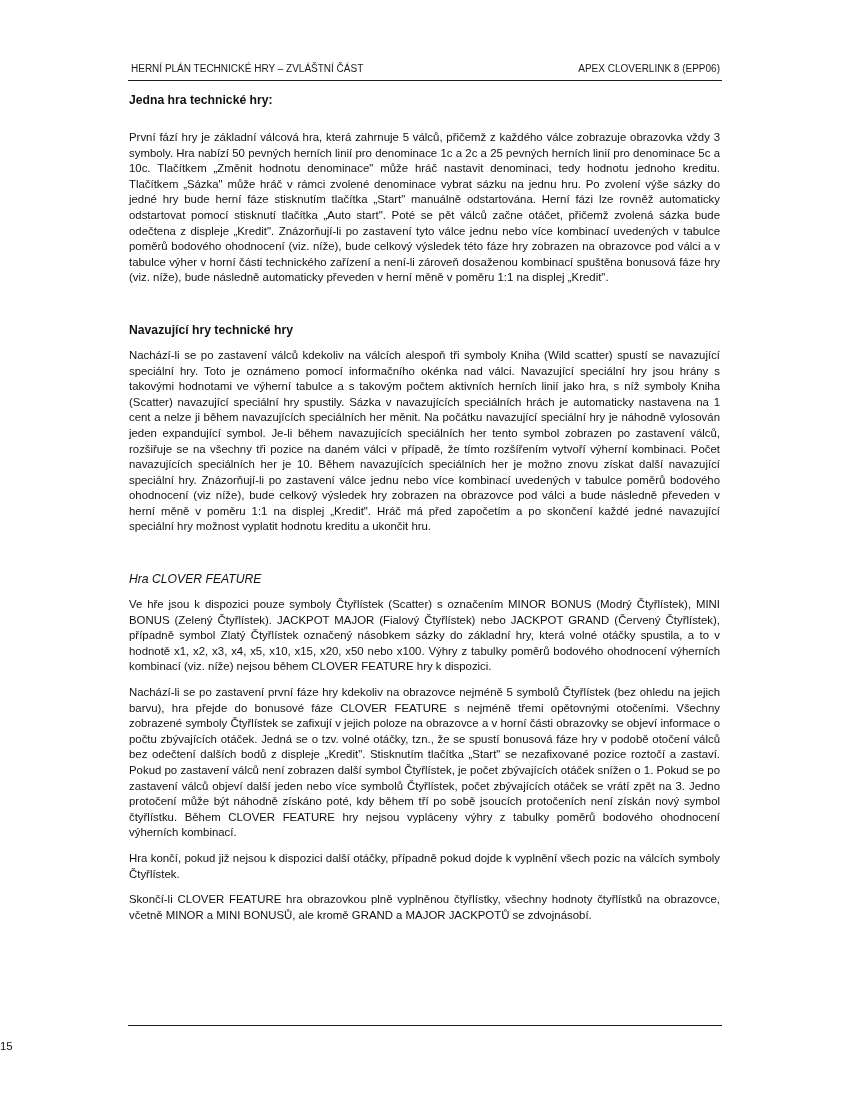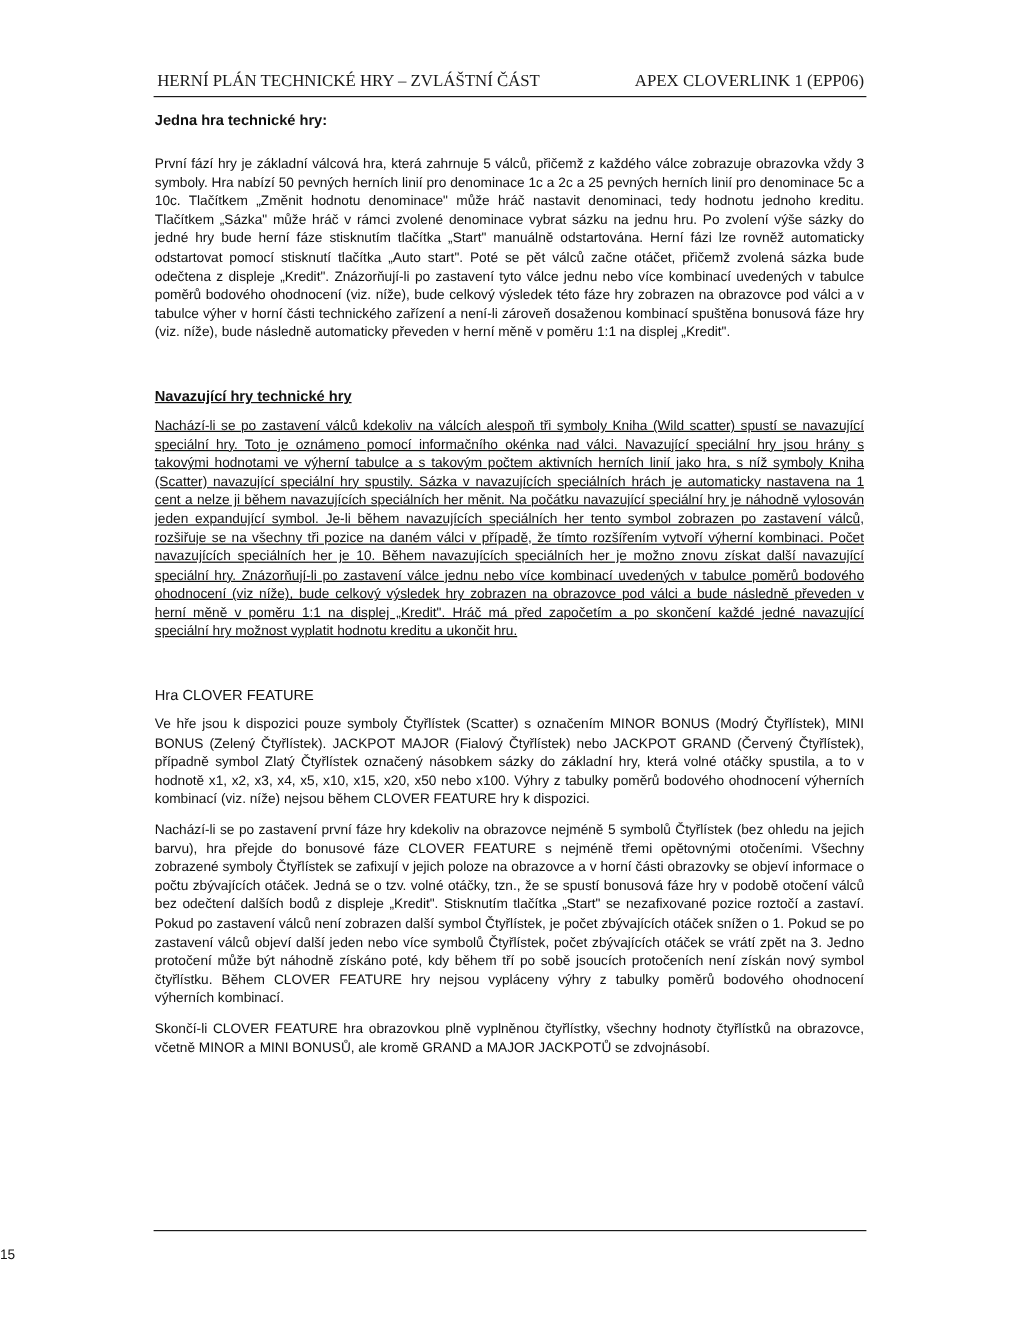--- a/index.html
+++ b/index.html
@@ -14,24 +14,23 @@
       overflow: hidden;
       font-family: "Liberation Sans", sans-serif;
       color: #111111;
     }
     .page-header {
       position: absolute;
       left: 128px;
       top: 62px;
       width: 594px;
       height: 14px;
-      font-size: 14px;
+      font-size: 10px;
       line-height: 14px;
       color: #1a1a1a;
-      font-family: Liberation Serif, serif;
     }
     .page-header .left { position: absolute; left: 3px; top: 0; }
     .page-header .right { position: absolute; right: 2px; top: 0; }
     .header-rule {
       position: absolute;
       left: 128px;
       top: 80px;
       width: 594px;
       height: 0;
       border-top: 1.3px solid #1a1a1a;
@@ -74,39 +73,40 @@
       text-align: left;
       font-size: 11.4px;
       line-height: 14px;
     }
   </style>
 </head>
 <body>
 
 <div class="page-header">
   <span class="left">HERNÍ PLÁN TECHNICKÉ HRY – ZVLÁŠTNÍ ČÁST</span>
-  <span class="right">APEX CLOVERLINK 1 (EPP06)</span>
+  <span class="right">APEX CLOVERLINK 8 (EPP06)</span>
 </div>
 <div class="header-rule"></div>
 
 <div class="content">
 
   <section>
     <h2 class="section-title" style="margin-bottom:22px;">Jedna hra technické hry:</h2>
     <p class="body">První fází hry je základní válcová hra, která zahrnuje 5 válců, přičemž z každého válce zobrazuje obrazovka vždy 3 symboly. Hra nabízí 50 pevných herních linií pro denominace 1c a 2c a 25 pevných herních linií pro denominace 5c a 10c. Tlačítkem „Změnit hodnotu denominace" může hráč nastavit denominaci, tedy hodnotu jednoho kreditu. Tlačítkem „Sázka" může hráč v rámci zvolené denominace vybrat sázku na jednu hru. Po zvolení výše sázky do jedné hry bude herní fáze stisknutím tlačítka „Start" manuálně odstartována. Herní fázi lze rovněž automaticky odstartovat pomocí stisknutí tlačítka „Auto start". Poté se pět válců začne otáčet, přičemž zvolená sázka bude odečtena z displeje „Kredit". Znázorňují-li po zastavení tyto válce jednu nebo více kombinací uvedených v tabulce poměrů bodového ohodnocení (viz. níže), bude celkový výsledek této fáze hry zobrazen na obrazovce pod válci a v tabulce výher v horní části technického zařízení a není-li zároveň dosaženou kombinací spuštěna bonusová fáze hry (viz. níže), bude následně automaticky převeden v herní měně v poměru 1:1 na displej „Kredit".</p>
   </section>
 
-  <section style="margin-top:36px;text-decoration:underline;">
+  <section style="margin-top:36px;">
     <h2 class="section-title" style="margin-bottom:10px;">Navazující hry technické hry</h2>
     <p class="body">Nachází-li se po zastavení válců kdekoliv na válcích alespoň tři symboly Kniha (Wild scatter) spustí se navazující speciální hry. Toto je oznámeno pomocí informačního okénka nad válci. Navazující speciální hry jsou hrány s takovými hodnotami ve výherní tabulce a s takovým počtem aktivních herních linií jako hra, s níž symboly Kniha (Scatter) navazující speciální hry spustily. Sázka v navazujících speciálních hrách je automaticky nastavena na 1 cent a nelze ji během navazujících speciálních her měnit. Na počátku navazující speciální hry je náhodně vylosován jeden expandující symbol. Je-li během navazujících speciálních her tento symbol zobrazen po zastavení válců, rozšiřuje se na všechny tři pozice na daném válci v případě, že tímto rozšířením vytvoří výherní kombinaci. Počet navazujících speciálních her je 10. Během navazujících speciálních her je možno znovu získat další navazující speciální hry. Znázorňují-li po zastavení válce jednu nebo více kombinací uvedených v tabulce poměrů bodového ohodnocení (viz níže), bude celkový výsledek hry zobrazen na obrazovce pod válci a bude následně převeden v herní měně v poměru 1:1 na displej „Kredit". Hráč má před započetím a po skončení každé jedné navazující speciální hry možnost vyplatit hodnotu kreditu a ukončit hru.</p>
   </section>
 
   <section style="margin-top:36px;">
-    <h2 class="section-title plain" style="margin-bottom:10px;">Hra CLOVER FEATURE</h2>
+    <h2 class="section-title plain" style="margin-bottom:10px;font-style:italic;">Hra CLOVER FEATURE</h2>
     <p class="body" style="margin-bottom:10px;">Ve hře jsou k dispozici pouze symboly Čtyřlístek (Scatter) s označením MINOR BONUS (Modrý Čtyřlístek), MINI BONUS (Zelený Čtyřlístek). JACKPOT MAJOR (Fialový Čtyřlístek) nebo JACKPOT GRAND (Červený Čtyřlístek), případně symbol Zlatý Čtyřlístek označený násobkem sázky do základní hry, která volné otáčky spustila, a to v hodnotě x1, x2, x3, x4, x5, x10, x15, x20, x50 nebo x100. Výhry z tabulky poměrů bodového ohodnocení výherních kombinací (viz. níže) nejsou během CLOVER FEATURE hry k dispozici.</p>
     <p class="body" style="margin-bottom:10px;">Nachází-li se po zastavení první fáze hry kdekoliv na obrazovce nejméně 5 symbolů Čtyřlístek (bez ohledu na jejich barvu), hra přejde do bonusové fáze CLOVER FEATURE s nejméně třemi opětovnými otočeními. Všechny zobrazené symboly Čtyřlístek se zafixují v jejich poloze na obrazovce a v horní části obrazovky se objeví informace o počtu zbývajících otáček. Jedná se o tzv. volné otáčky, tzn., že se spustí bonusová fáze hry v podobě otočení válců bez odečtení dalších bodů z displeje „Kredit". Stisknutím tlačítka „Start" se nezafixované pozice roztočí a zastaví. Pokud po zastavení válců není zobrazen další symbol Čtyřlístek, je počet zbývajících otáček snížen o 1. Pokud se po zastavení válců objeví další jeden nebo více symbolů Čtyřlístek, počet zbývajících otáček se vrátí zpět na 3. Jedno protočení může být náhodně získáno poté, kdy během tří po sobě jsoucích protočeních není získán nový symbol čtyřlístku. Během CLOVER FEATURE hry nejsou vypláceny výhry z tabulky poměrů bodového ohodnocení výherních kombinací.</p>
+    <p class="body" style="margin-bottom:10px;">Hra končí, pokud již nejsou k dispozici další otáčky, případně pokud dojde k vyplnění všech pozic na válcích symboly Čtyřlístek.</p>
     <p class="body" style="margin-bottom:24px;">Skončí-li CLOVER FEATURE hra obrazovkou plně vyplněnou čtyřlístky, všechny hodnoty čtyřlístků na obrazovce, včetně MINOR a MINI BONUSŮ, ale kromě GRAND a MAJOR JACKPOTŮ se zdvojnásobí.</p>
   </section>
 
 </div>
 
 <div class="footer-rule"></div>
 <div class="page-number">15</div>
 
 </body></html>

